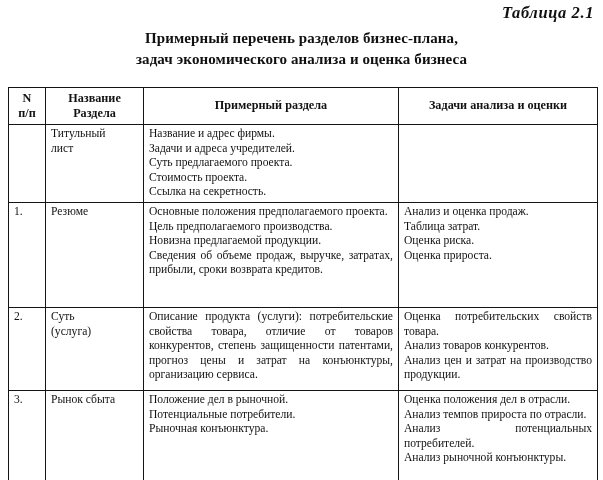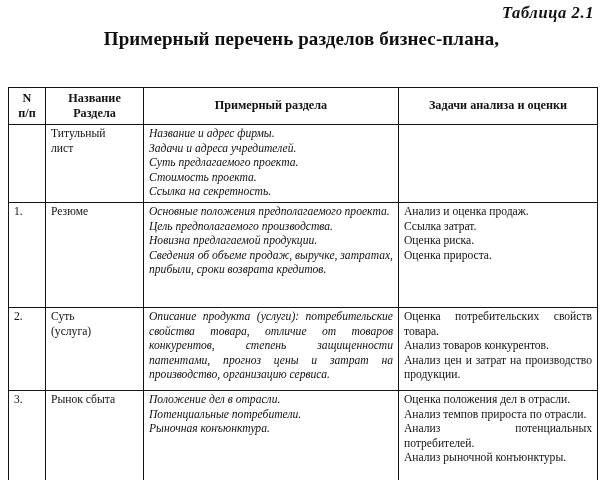--- a/index.html
+++ b/index.html
@@ -35,21 +35,21 @@
     letter-spacing: 0.6px;
     color: #111;
     white-space: nowrap;
   }
   .doc-heading {
     position: absolute;
     top: 28px;
     left: 0;
     width: 603px;
     text-align: center;
-    font-size: 19px;
+    font-size: 15px;
     font-weight: bold;
     line-height: 21px;
     color: #101010;
     letter-spacing: 0.1px;
   }
   .doc-heading .line2 {
     display: block;
   }
 
   
@@ -93,21 +93,20 @@
   }
   .cell-name {
     text-align: left;
     padding-left: 9px;
   }
   .cell-content {
     text-align: justify;
     text-justify: inter-word;
     padding-left: 6px;
     padding-right: 6px;
-    font-style: italic;
   }
   .cell-task {
     text-align: justify;
     text-justify: inter-word;
     padding-left: 6px;
     padding-right: 6px;
   }
   .cell-content p, .cell-task p, .cell-name p {
     margin: 0;
     padding: 0;
@@ -126,20 +125,21 @@
 </style>
 </head>
 <body>
 
 <div class="page">
 
   <div class="table-label">Таблица 2.1</div>
 
   <div class="doc-heading">
     <span class="line1">Примерный перечень разделов бизнес-плана,</span>
+    <span class="line2">задач экономического анализа и оценка бизнеса</span>
   </div>
 
   <div class="tbl-wrap">
     <table class="main">
       <colgroup>
         <col class="c-num">
         <col class="c-name">
         <col class="c-cont">
         <col class="c-task">
       </colgroup>
@@ -179,47 +179,47 @@
               <p>Резюме</p>
             </td>
             <td class="cell-content">
               <p class="just-stretch">Основные положения предполагаемого проекта.</p>
               <p class="just-stretch">Цель предполагаемого производства.</p>
               <p class="just-stretch">Новизна предлагаемой продукции.</p>
               <p class="just-stretch">Сведения об объеме продаж, выручке, затратах, прибыли, сроки возврата кредитов.</p>
             </td>
             <td class="cell-task">
               <p class="just-stretch">Анализ и оценка продаж.</p>
-              <p class="just-stretch">Ссылка затрат.</p>
+              <p class="just-stretch">Таблица затрат.</p>
               <p class="just-stretch">Оценка риска.</p>
               <p class="just-stretch">Оценка прироста.</p>
             </td>
           </tr>
           <tr class="rowpad-3">
             <td class="cell-num">2.</td>
             <td class="cell-name">
               <p>Суть</p>
               <p>(услуга)</p>
             </td>
             <td class="cell-content">
-              <p class="just-stretch">Описание продукта (услуги): потребительские свойства товара, отличие от товаров конкурентов, степень защищенности патентами, прогноз цены и затрат на производство, организацию сервиса.</p>
+              <p class="just-stretch">Описание продукта (услуги): потребительские свойства товара, отличие от товаров конкурентов, степень защищенности патентами, прогноз цены и затрат на конъюнктуры, организацию сервиса.</p>
             </td>
             <td class="cell-task">
               <p class="just-stretch">Оценка потребительских свойств товара.</p>
               <p class="just-stretch">Анализ товаров конкурентов.</p>
               <p class="just-stretch">Анализ цен и затрат на производство продукции.</p>
             </td>
           </tr>
           <tr class="rowpad-4">
             <td class="cell-num">3.</td>
             <td class="cell-name">
               <p>Рынок сбыта</p>
             </td>
             <td class="cell-content">
-              <p class="just-stretch">Положение дел в отрасли.</p>
+              <p class="just-stretch">Положение дел в рыночной.</p>
               <p class="just-stretch">Потенциальные потребители.</p>
               <p class="just-stretch">Рыночная конъюнктура.</p>
             </td>
             <td class="cell-task">
               <p class="just-stretch">Оценка положения дел в отрасли.</p>
               <p class="just-stretch">Анализ темпов прироста по отрасли.</p>
               <p class="just-stretch">Анализ потенциальных потребителей.</p>
               <p class="just-stretch">Анализ рыночной конъюнктуры.</p>
             </td>
           </tr>

